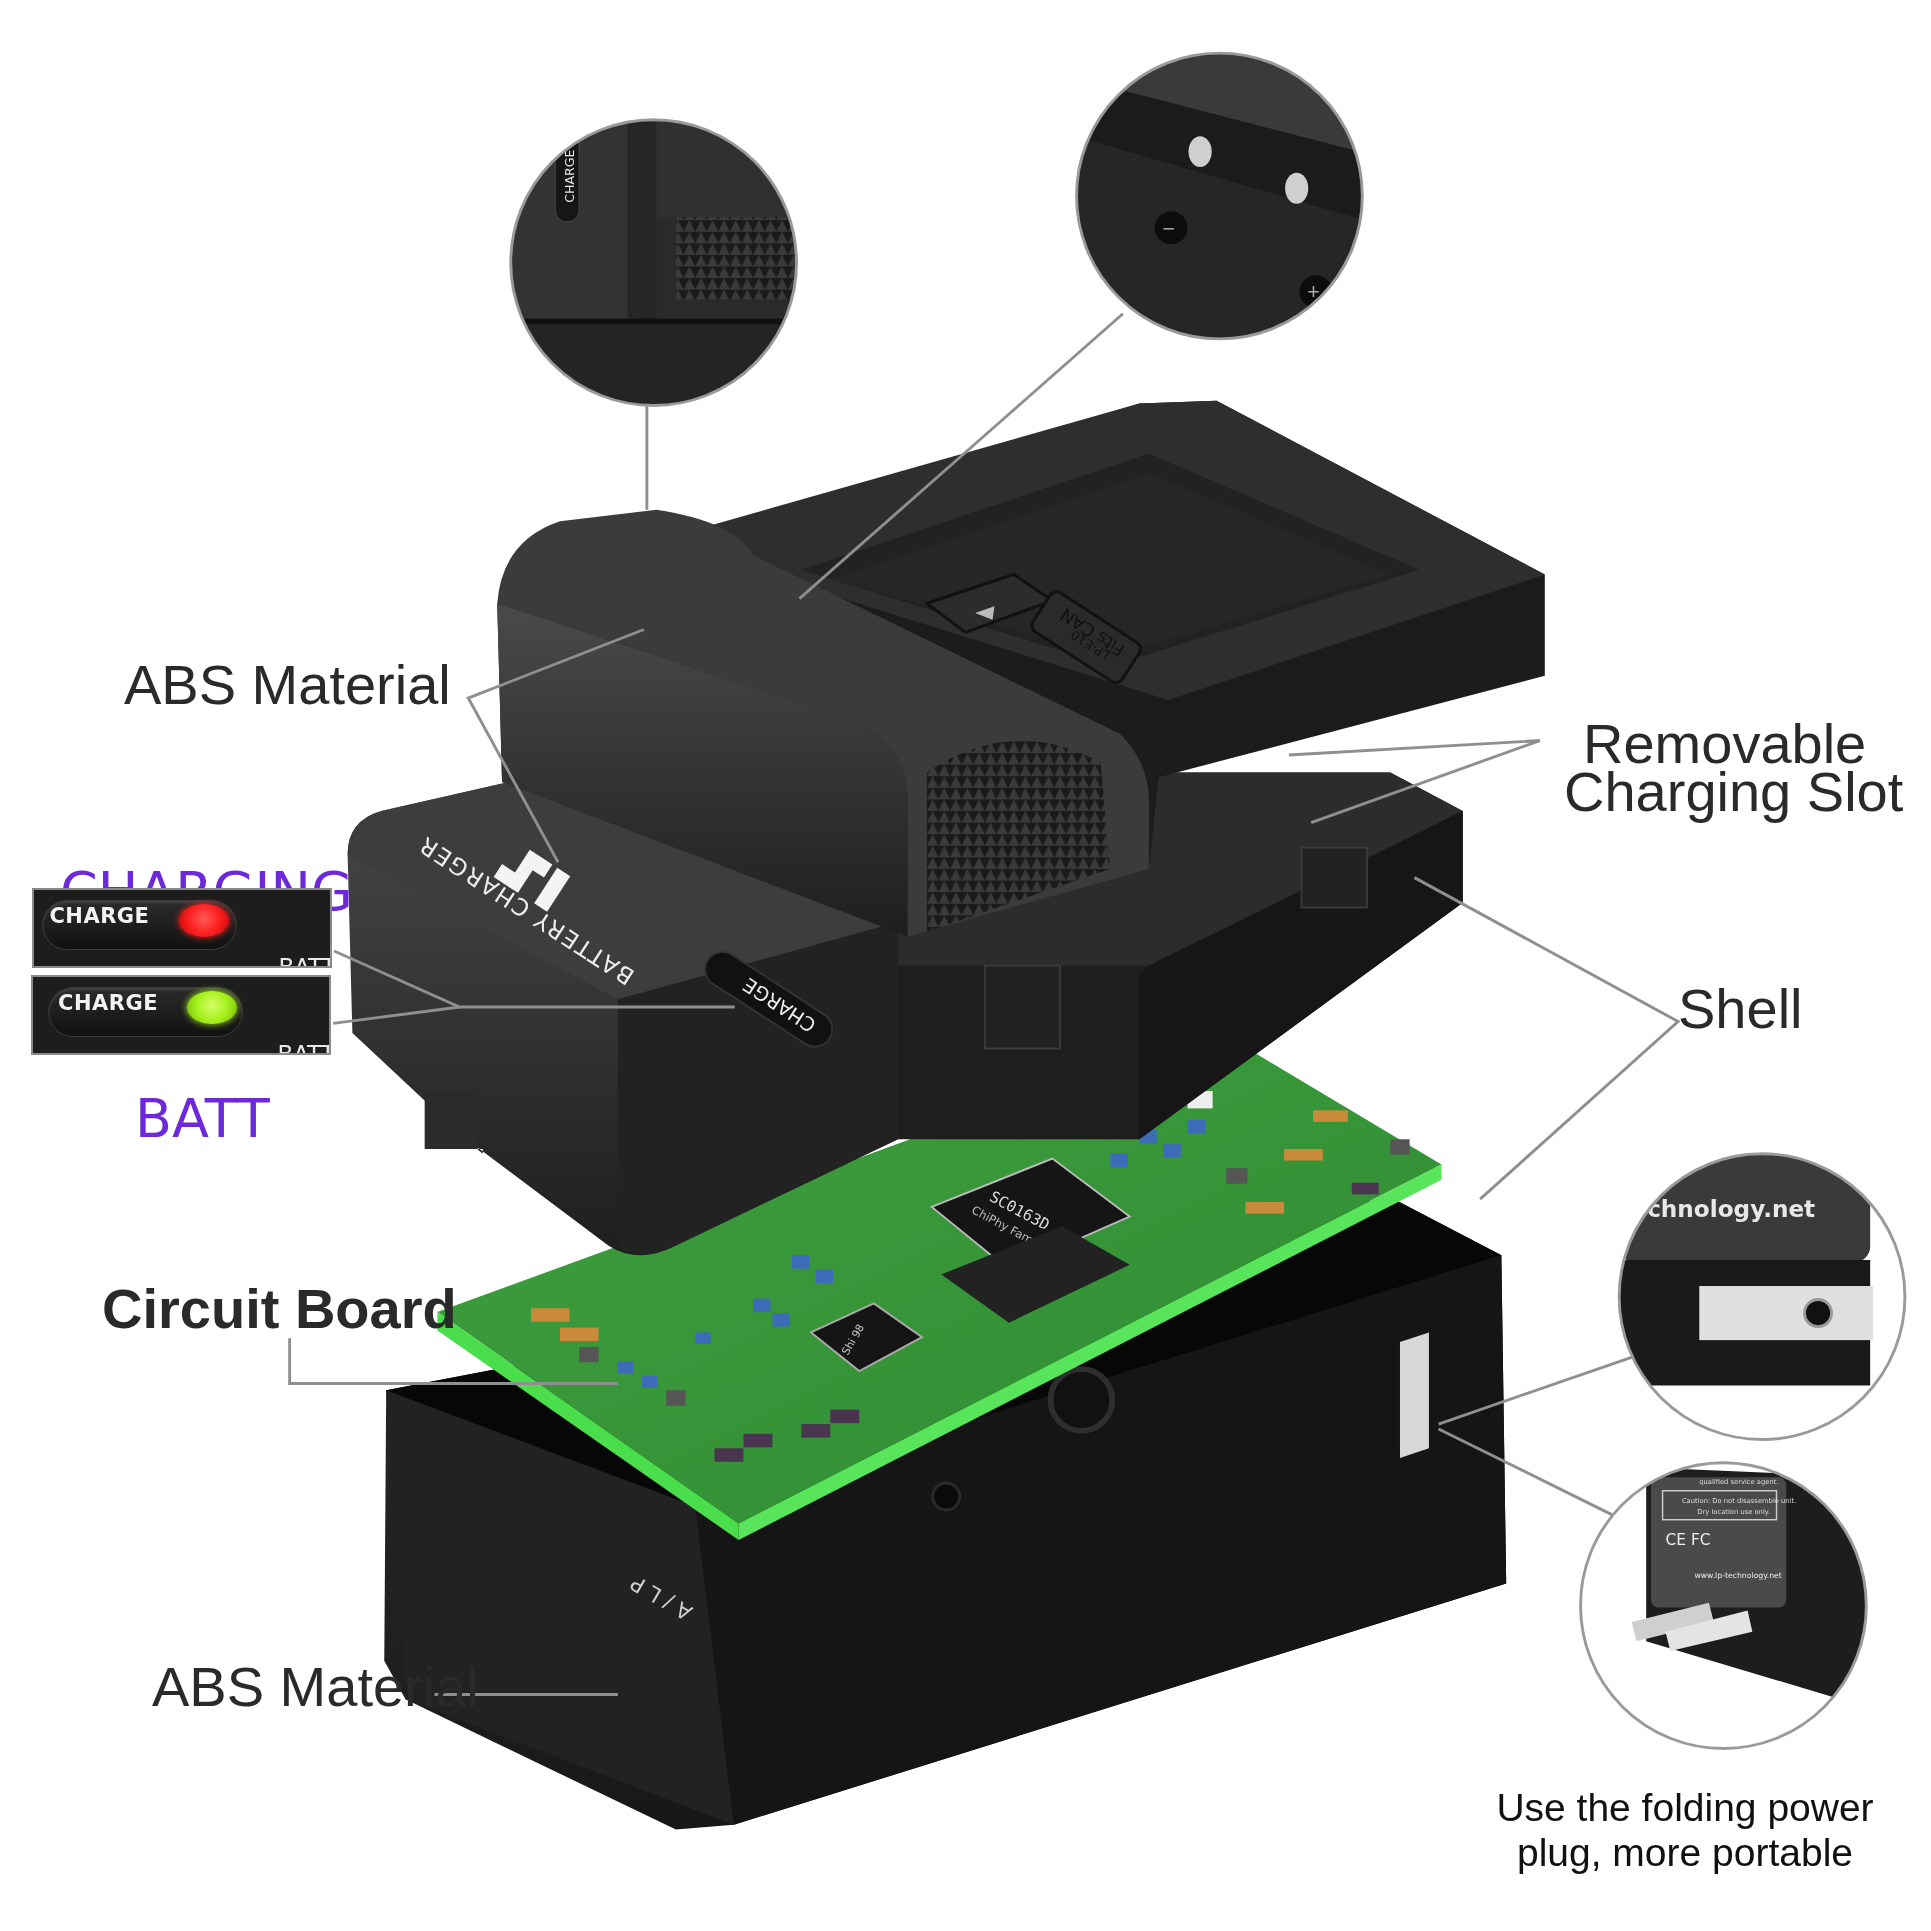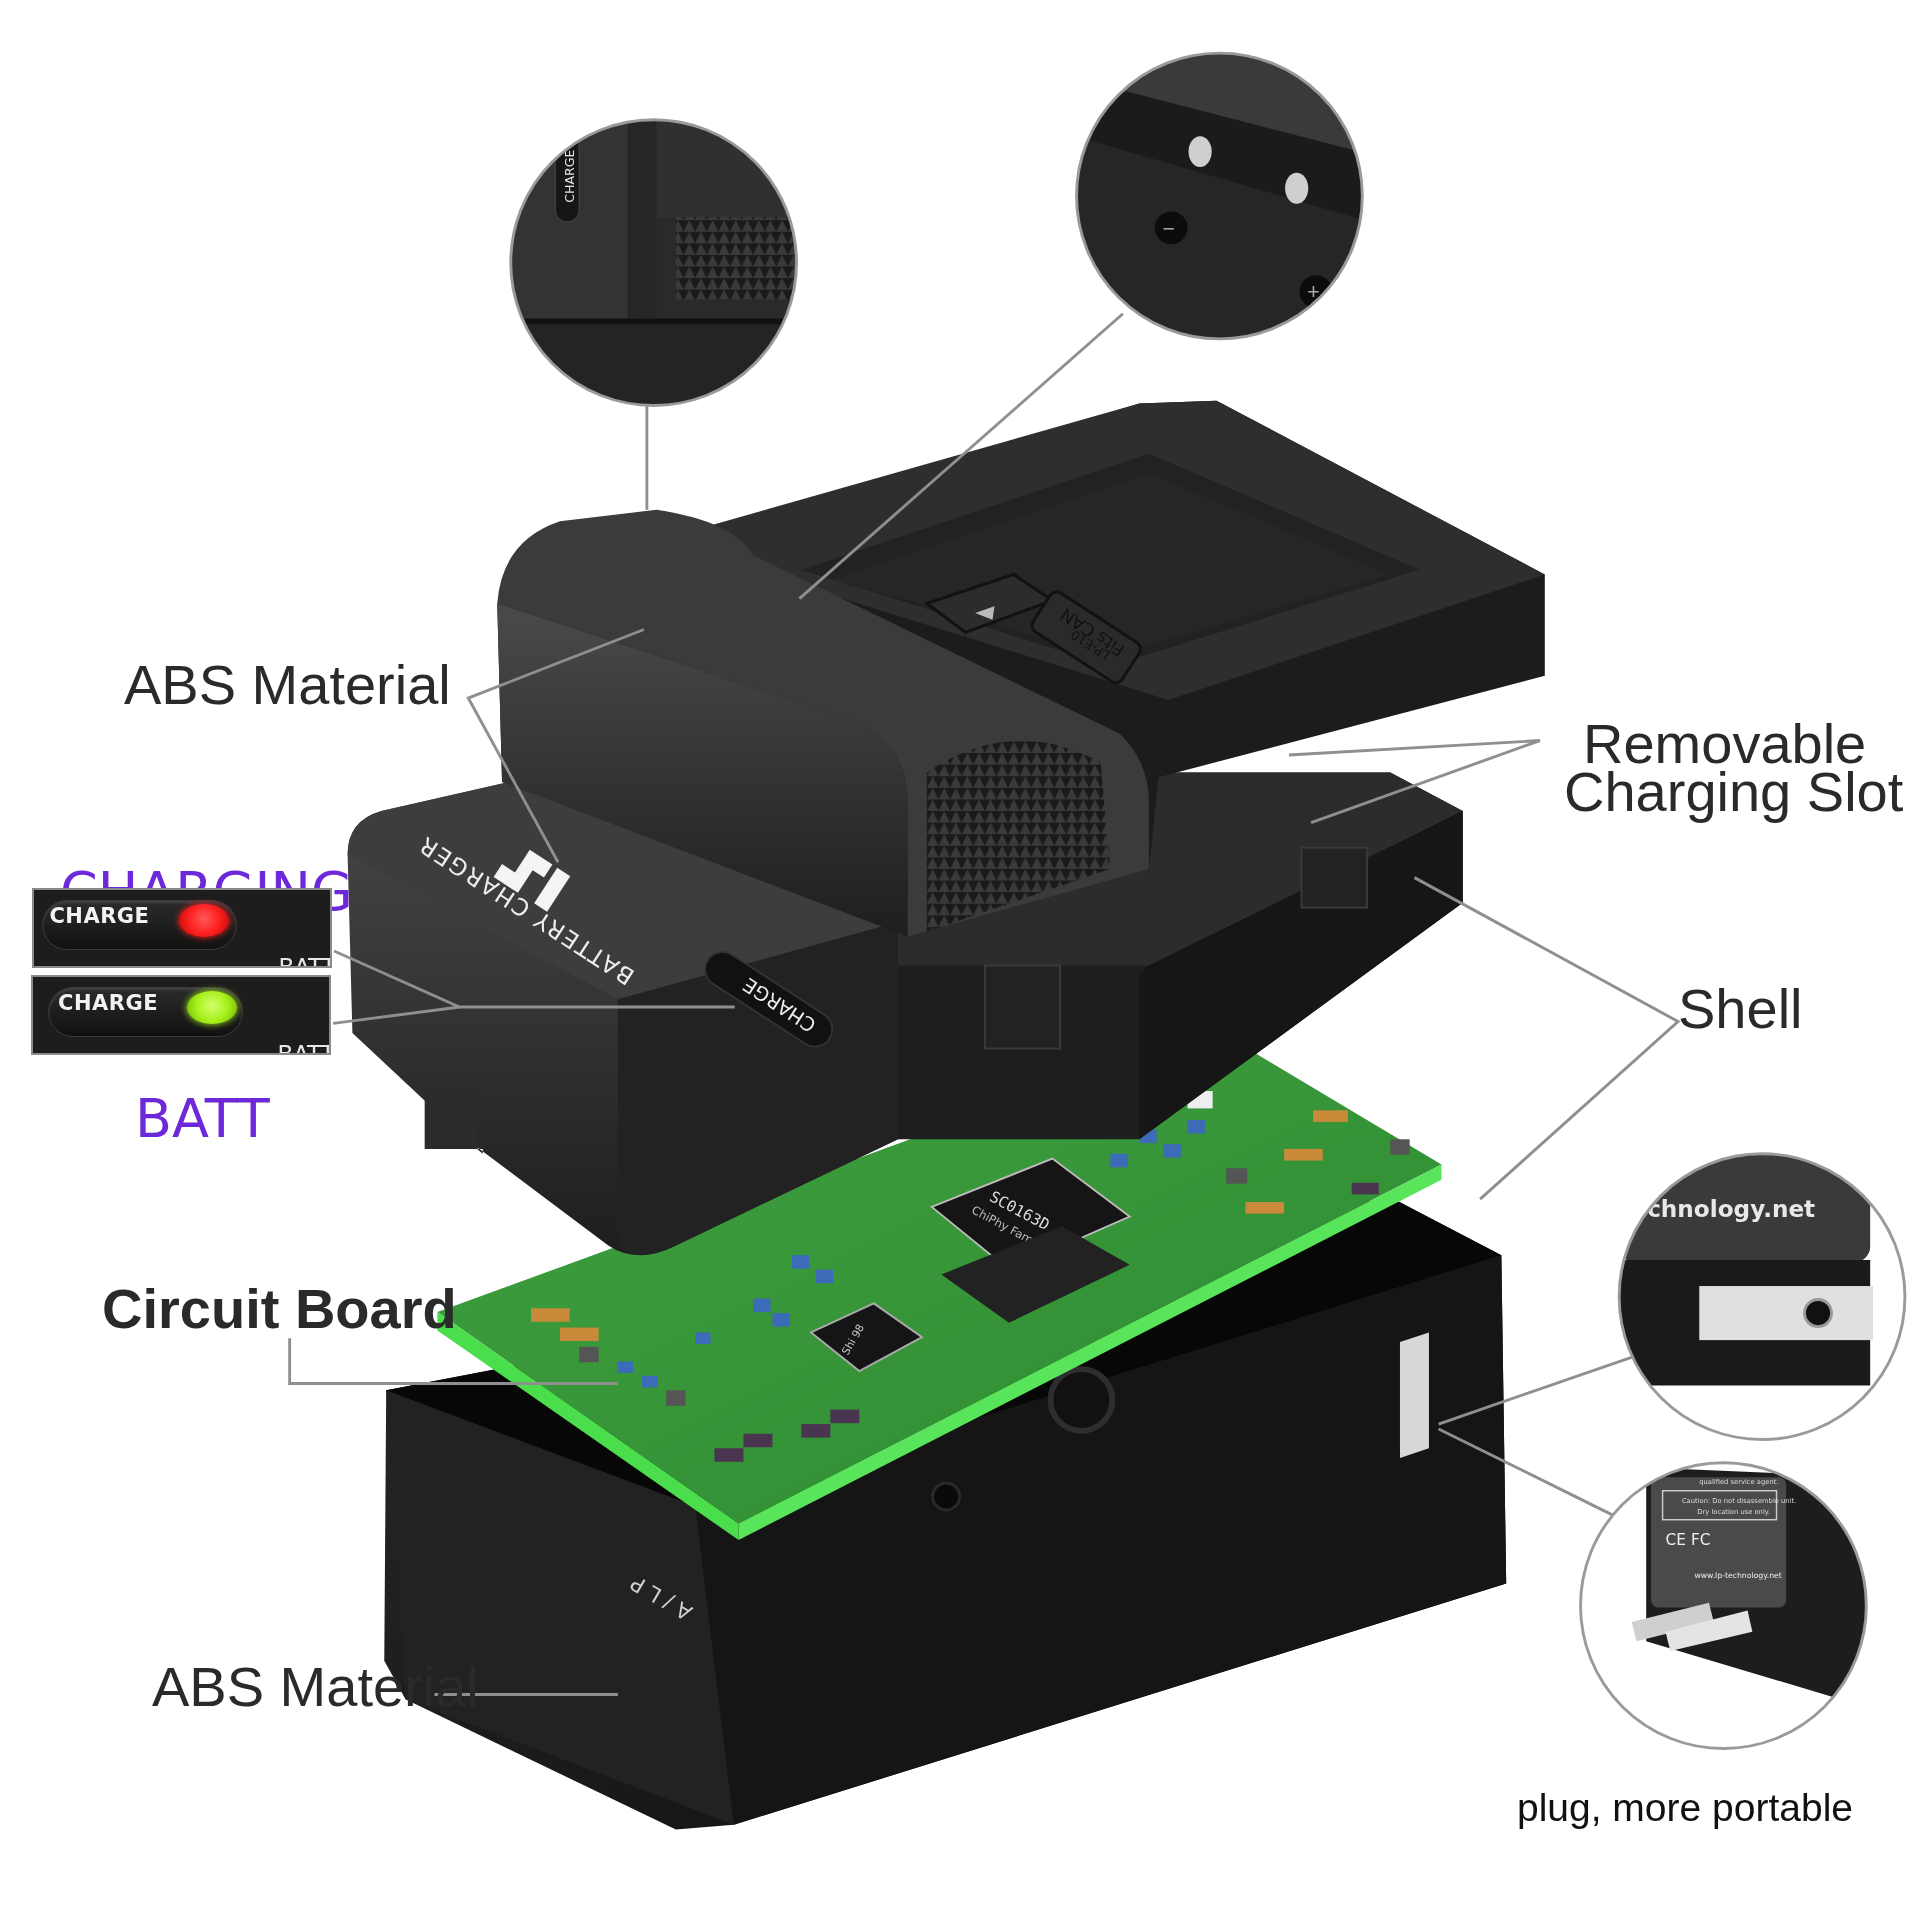--- a/index.html
+++ b/index.html
@@ -253,15 +253,16 @@
 </div>
 
 <div class="inset" style="left:31px; top:975px;">
   <div class="pill" style="left:15.4px;"></div>
   <span class="pill-text" style="left:25px;">CHARGE</span>
   <div class="led" style="left:154px; background: radial-gradient(circle at 50% 45%, #d4ff6a 0%, #a6f01c 50%, #6fb400 100%); box-shadow: 0 0 7.7px #a6f01c;"></div>
   <span class="batt">BATT</span>
 </div>
 
 <div class="label caption" style="left:1458px; top:1786px; width:454px;">
+  <div>Use the folding power</div>
   <div>plug, more portable</div>
 </div>
 
 
 </body></html>

